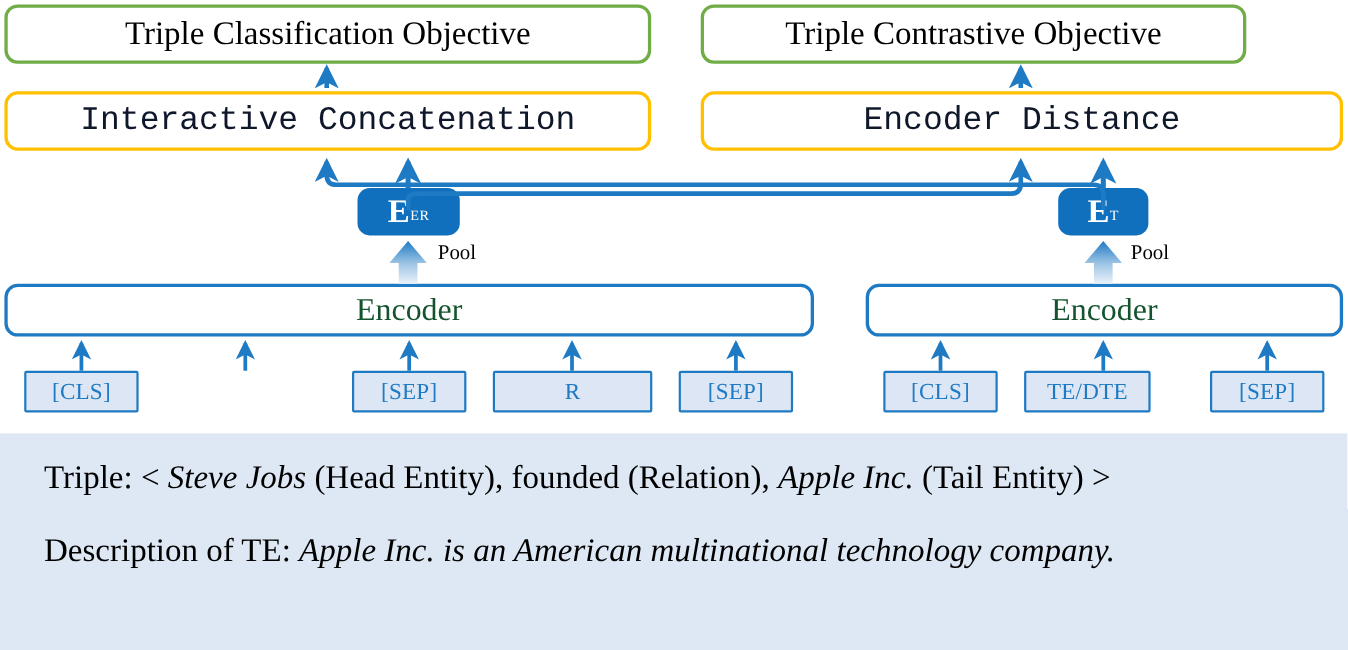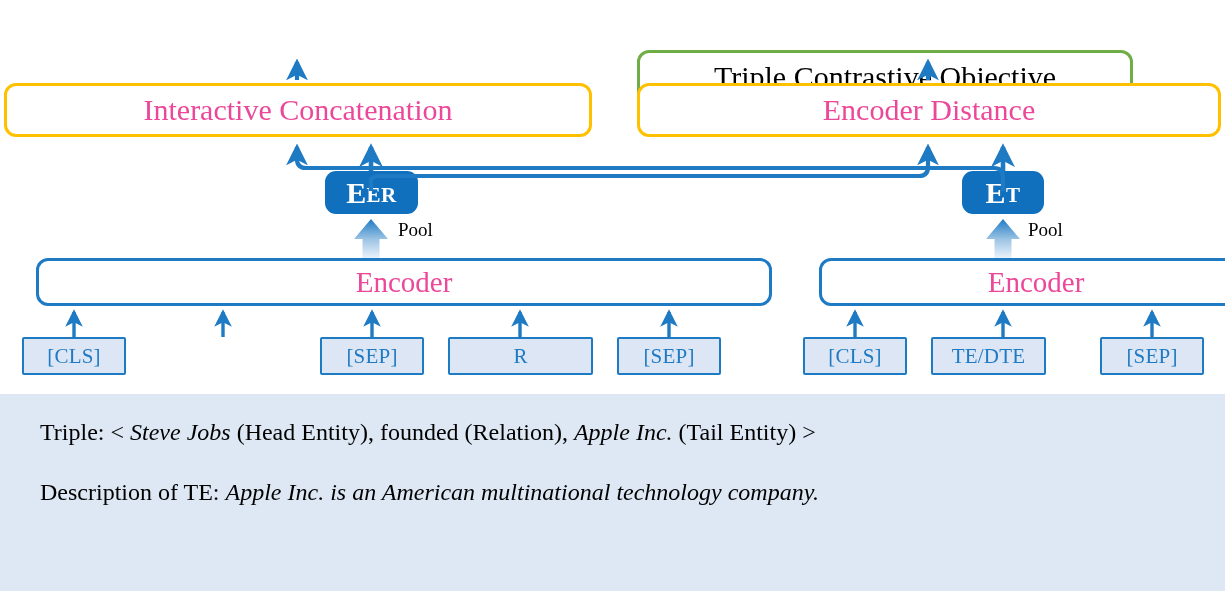--- a/index.html
+++ b/index.html
@@ -23,48 +23,48 @@
   .obj-box{
     border:3px solid var(--green);
     border-radius:12px;
     font-size:30px;
     color:#000;
   }
   .mid-box{
     border:3px solid var(--amber);
     border-radius:12px;
     font-size:30px;
-    color:#ec4899;
+    color:#0f172a;
+    font-family:Liberation Mono, monospace;
   }
   .enc-box{
     border:3px solid var(--blue);
     border-radius:12px;
     font-size:29px;
-    color:#ec4899;
-    margin-left:32px;
+    color:#14532d;
   }
   .tok-box{
     border:2.5px solid var(--blue);
     border-radius:2px;
     background:var(--tokfill);
     font-size:21px;
     color:var(--blue);
     letter-spacing:.2px;
   }
   .emb-box{
     background:var(--blue);
     border-radius:11px;
     color:#ffffff;
     font-size:30px;
     font-weight:bold;
     letter-spacing:.3px;
   }
   .emb-box .sub{
-    font-size:21px;
-    font-weight:bold;
+    font-size:13px;
+    font-weight:normal;
     position:relative;
     top:3px;
     letter-spacing:.5px;
     text-align:center;
   }
 
   .pool-label{
     position:absolute;
     font-size:19px;
     color:#000;
@@ -76,35 +76,38 @@
 
   
   .info-panel{
     position:absolute;
     left:0;
     background:var(--panel);
     box-sizing:border-box;
     padding:26px 0 0 40px;
   }
   .info-line{
-    font-size:24px;
+    font-size:30px;
     color:#000;
     line-height:1;
     margin-bottom:36px;
     white-space:nowrap;
   }
   .it{font-style:italic;}
 </style>
 </head>
 <body>
 
 <div id="stage">
 
-
-  <div class="box obj-box" style="left:637px; top:4px;  width:496px; height:54px;margin-top:46px;">
+  <div class="box obj-box" style="left:4px;  top:4px;  width:588px; height:54px;">
+    <span>Triple Classification Objective</span>
+  </div>
+
+  <div class="box obj-box" style="left:637px; top:4px;  width:496px; height:54px;">
     <span>Triple Contrastive Objective</span>
   </div>
 
   <div class="box mid-box" style="left:4px;  top:83px; width:588px; height:54px;">
     <span>Interactive Concatenation</span>
   </div>
 
   <div class="box mid-box" style="left:637px; top:83px; width:584px; height:54px;">
     <span>Encoder Distance</span>
   </div>

